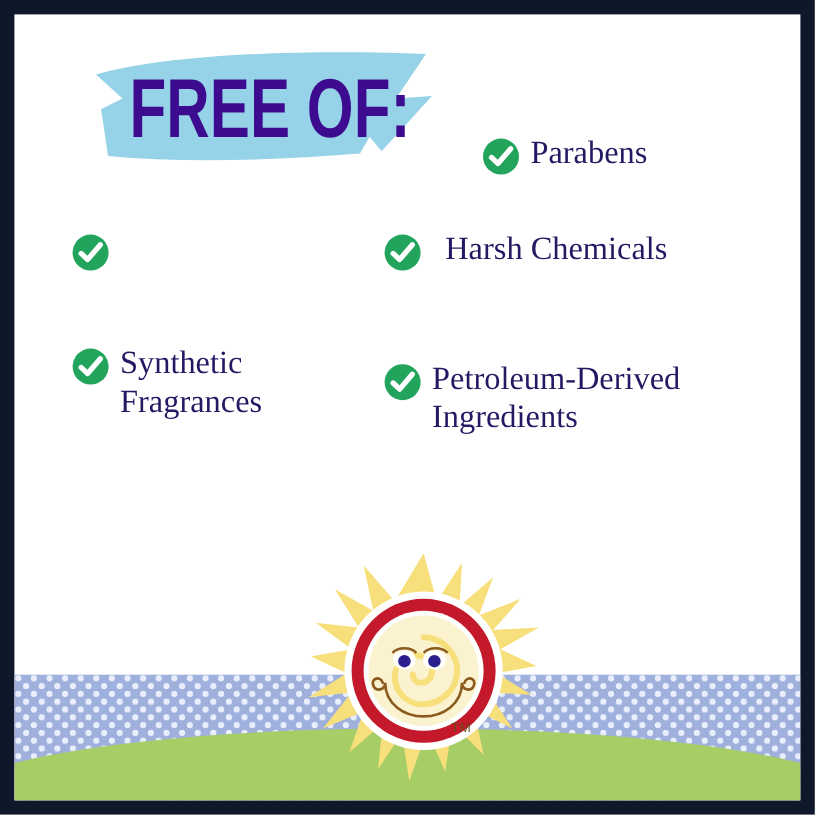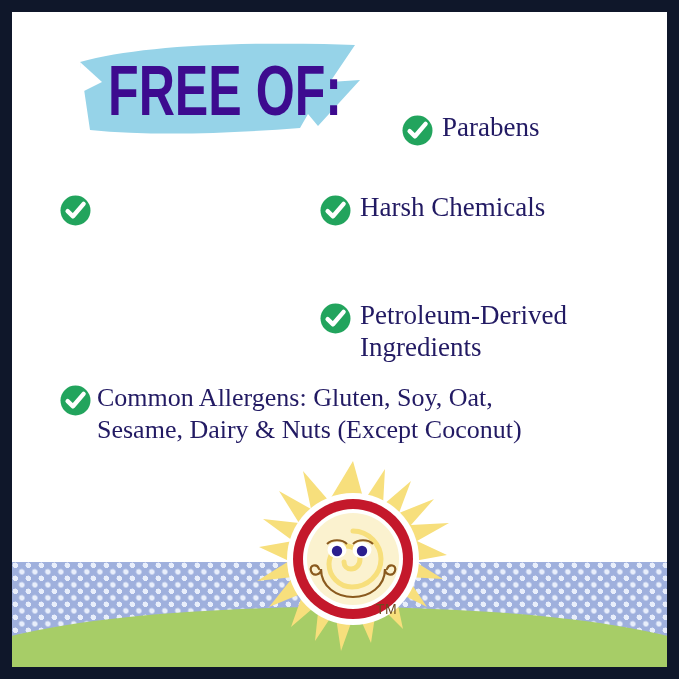--- a/index.html
+++ b/index.html
@@ -76,21 +76,21 @@
     color: #221a63;
     font-family: "Liberation Serif", serif;
     font-size: 27px;
     line-height: 1.17;
     white-space: pre-line;
   }
 
   
   #item-parabens      { left: 390px; top: 100px; }
   #item-sulfates      { left:  48px; top: 180px; }
-  #item-harsh         { left: 308px; top: 180px; }
+  #item-harsh         { left: 308px; top: 180px; gap: 11px; }
   #item-synthetic     { left:  48px; top: 275px; }
   #item-petroleum     { left: 308px; top: 275px; margin-top: 13px; }
   #item-allergens     { left:  48px; top: 370px; }
   #item-allergens .check-label { font-size: 26px; line-height: 1.22; }
   #item-allergens .check-icon  { margin-right: 6px; }
 
   
   #scene {
     position: absolute;
     left: 0;
@@ -128,21 +128,21 @@
     width: 192px;
     height: 192px;
   }
   #sun svg { display: block; }
   #tm-mark {
     position: absolute;
     left: 364px;
     top: 589px;
     color: #6b4a1e;
     font-family: "Liberation Sans", sans-serif;
-    font-size: 14px;
+    font-size: 11px;
     letter-spacing: 0.5px;
   }
 </style>
 </head>
 <body>
 
 <div id="canvas">
   <div id="inner">
 
     <div id="banner-wrap">
@@ -184,42 +184,42 @@
     <div class="check-item" id="item-harsh">
       <span class="check-icon">
         <svg width="31" height="31" viewBox="0 0 31 31">
           <circle cx="15.5" cy="15.5" r="15" fill="#22a45d"></circle>
           <path d="M 7.6 16.2 L 13.0 21.3 L 23.6 8.9" fill="none" stroke="#ffffff" stroke-width="4.4" stroke-linecap="round" stroke-linejoin="round"></path>
         </svg>
       </span>
       <span class="check-label">Harsh Chemicals</span>
     </div>
 
+    <div class="check-item" id="item-synthetic">
+      <span class="check-icon">
+        <svg width="31" height="31" viewBox="0 0 31 31">
+          <circle cx="15.5" cy="15.5" r="15" fill="#22a45d"></circle>
+          <path d="M 7.6 16.2 L 13.0 21.3 L 23.6 8.9" fill="none" stroke="#ffffff" stroke-width="4.4" stroke-linecap="round" stroke-linejoin="round"></path>
+        </svg>
+      </span>
+      <span class="check-label">Synthetic
+Fragrances</span>
+    </div>
 
     <div class="check-item" id="item-petroleum">
       <span class="check-icon">
         <svg width="31" height="31" viewBox="0 0 31 31">
           <circle cx="15.5" cy="15.5" r="15" fill="#22a45d"></circle>
           <path d="M 7.6 16.2 L 13.0 21.3 L 23.6 8.9" fill="none" stroke="#ffffff" stroke-width="4.4" stroke-linecap="round" stroke-linejoin="round"></path>
         </svg>
       </span>
       <span class="check-label">Petroleum-Derived
 Ingredients</span>
     </div>
 
-    <div class="check-item" id="item-allergens">
-      <span class="check-icon">
-        <svg width="31" height="31" viewBox="0 0 31 31">
-          <circle cx="15.5" cy="15.5" r="15" fill="#22a45d"></circle>
-          <path d="M 7.6 16.2 L 13.0 21.3 L 23.6 8.9" fill="none" stroke="#ffffff" stroke-width="4.4" stroke-linecap="round" stroke-linejoin="round"></path>
-        </svg>
-      </span>
-      <span class="check-label">Common Allergens: Gluten, Soy, Oat,
-Sesame, Dairy &amp; Nuts (Except Coconut)</span>
-    </div>
 
     <div id="scene">
       <div id="sky"></div>
       <div id="hill"></div>
     </div>
 
     <div id="sun">
       <svg width="192" height="192" viewBox="0 0 192 192">
         <g>
           <path fill="#f7df7c" d="

